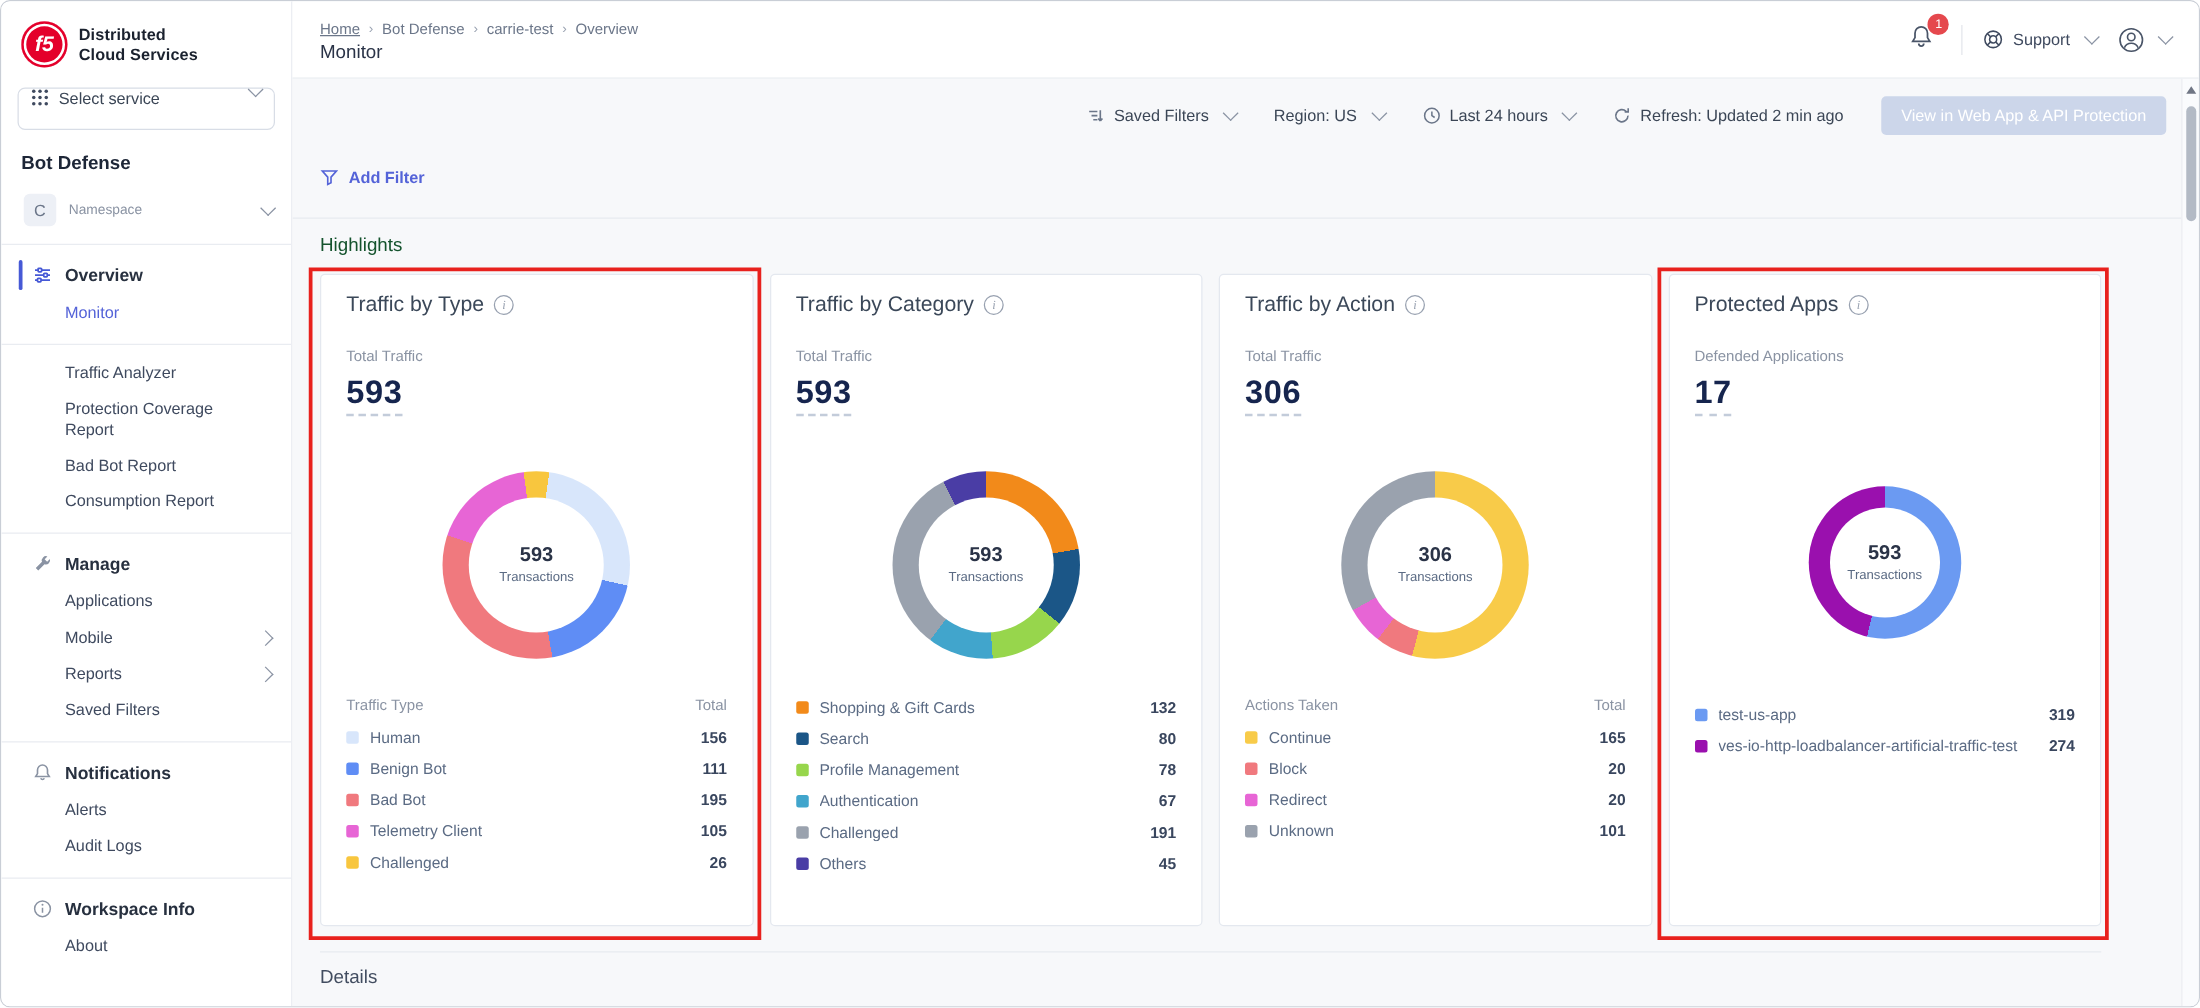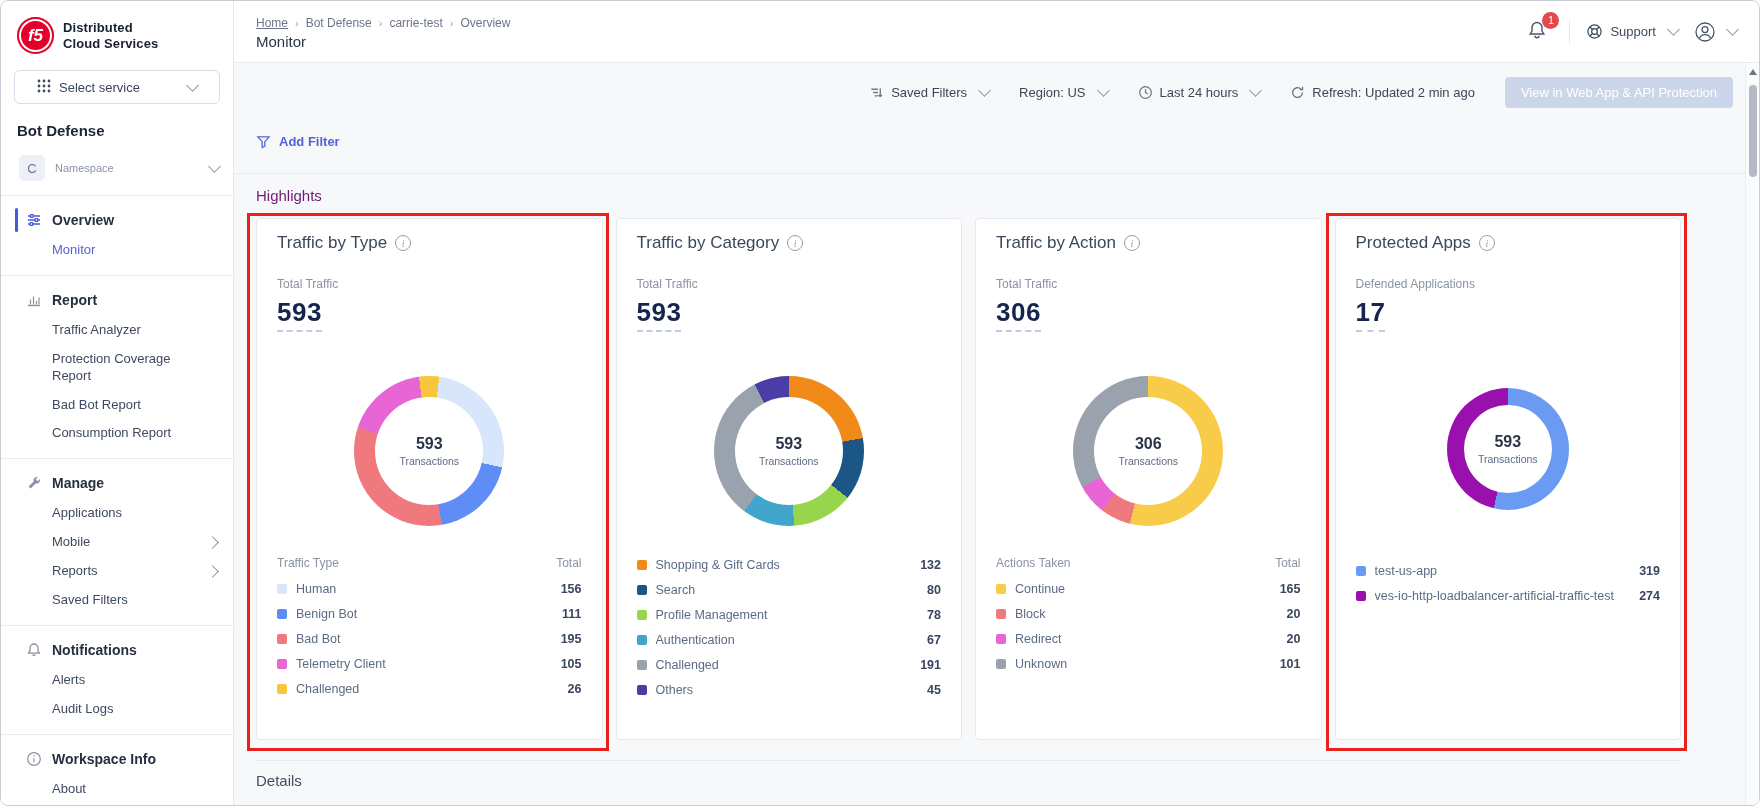--- a/index.html
+++ b/index.html
@@ -8,21 +8,21 @@
            display:flex; background:#fff; position:relative; }
 
   
   .sidebar { width:233px; min-width:233px; background:#fff; border-right:1px solid #e6e9ef; overflow:hidden; }
   .brand-row { display:flex; align-items:center; gap:9px; padding:16px 14px 10px 16px; }
   .f5ball { width:37px; height:37px; border-radius:50%; background:#e4002b; color:#fff; display:flex;
             align-items:center; justify-content:center; font-weight:bold; font-style:italic; font-size:17px;
             box-shadow: inset 0 0 0 2px #e4002b, inset 0 0 0 4px #fff; }
   .brand-name { font-size:13px; font-weight:bold; color:#1a212e; line-height:1.2; letter-spacing:.1px; }
   .select-service { margin:6px 13px 0; height:34px; border:1px solid #d8dde6; border-radius:6px;
-            display:flex; align-items:center; gap:8px; padding:0 22px; color:#3b4656; font-size:13px; background:#fff; cursor:pointer; }
+            display:flex; gap:8px; padding:0 10px; color:#3b4656; font-size:13px; background:#fff; cursor:pointer; }
   .select-service .lbl { flex:1; }
   .product { font-size:15px; font-weight:bold; color:#1d2637; padding:18px 16px 6px; }
   .ns-row { display:flex; align-items:center; gap:10px; padding:10px 14px 14px 18px; }
   .ns-avatar { width:26px; height:26px; border-radius:5px; background:#edf0f6; color:#6b7689;
             font-size:13px; display:flex; align-items:center; justify-content:center; }
   .ns-label { flex:1; font-size:11px; color:#8a93a3; }
   .divider-h { height:1px; background:#e9ecf1; }
   .side-sec { padding:8px 0 10px; }
   .sec-head { display:flex; align-items:center; gap:9px; padding:8px 16px 8px 25px; cursor:pointer; position:relative; }
   .sec-head .sec-icon { width:17px; color:#8a93a3; display:flex; }
@@ -54,21 +54,21 @@
 
   
   .content { flex:1; background:#f7f8fa; position:relative; overflow:hidden; padding-right:14px; }
   .toolbar { display:flex; justify-content:flex-end; align-items:center; gap:30px; padding:14px 12px 0 22px; color:#3b4656; font-size:13px; }
   .tool-item { display:flex; align-items:center; gap:7px; cursor:pointer; white-space:nowrap; color:#3b4656; }
   .tool-item .ticon { color:#6b7689; display:flex; }
   .btn-disabled { background:#ccd6ea; color:#fff; font-size:13px; padding:8px 16px; border:none; border-radius:4px; white-space:nowrap; cursor:default; }
   .addfilter-row { padding:26px 22px 0; }
   .add-filter { display:inline-flex; align-items:center; gap:8px; color:#5463d8; font-size:13px; font-weight:bold; cursor:pointer; }
   .rule { height:1px; background:#e7eaef; margin-top:20px; }
-  .hl-title { font-size:15px; color:#701a75; padding:13px 22px 0; }
+  .hl-title { font-size:15px; color:#14532d; padding:13px 22px 0; }
 
   
   .cards { display:flex; gap:13px; margin:14px 64px 0 22px; }
   .card { flex:1; background:#fff; border:1px solid #e4e8ef; border-radius:4px; padding:14px 20px 16px; height:522px;
           position:relative; display:flex; flex-direction:column; }
   .red-frame { position:absolute; left:-10px; right:-7px; top:-6px; bottom:-12px; border:3px solid #e8211d; pointer-events:none; z-index:5; }
   .card-title-row { display:flex; align-items:center; gap:8px; }
   .card-title { font-size:17px; color:#3b4859; font-weight:500; }
   .info-icon { width:16px; height:16px; border:1.2px solid #98a1b0; border-radius:50%; color:#98a1b0; font-size:10px;
                font-family:"Liberation Serif", serif; font-style:italic; display:flex; align-items:center; justify-content:center; cursor:pointer; }
@@ -150,29 +150,20 @@
               </svg>
             </span>
             <span class="sec-label">Overview</span>
           </div>
           <div class="sec-item active">
             <span class="txt">Monitor</span>
           </div>
         </div>
         <div class="divider-h"></div>
         <div class="side-sec">
-          <div class="sec-head">
-            <span class="sec-icon">
-              <svg width="16" height="16" viewBox="0 0 16 16" fill="none" stroke="currentColor" stroke-width="1.4">
-                <path d="M2 13.5h12"></path>
-                <path d="M4.5 12.5V7.5M7.5 12.5v-8M10.5 12.5V9M13 12.5V5.5" stroke-width="1.2"></path>
-              </svg>
-            </span>
-            <span class="sec-label">Report</span>
-          </div>
           <div class="sec-item">
             <span class="txt">Traffic Analyzer</span>
           </div>
           <div class="sec-item">
             <span class="txt">Protection Coverage Report</span>
           </div>
           <div class="sec-item">
             <span class="txt">Bad Bot Report</span>
           </div>
           <div class="sec-item">

